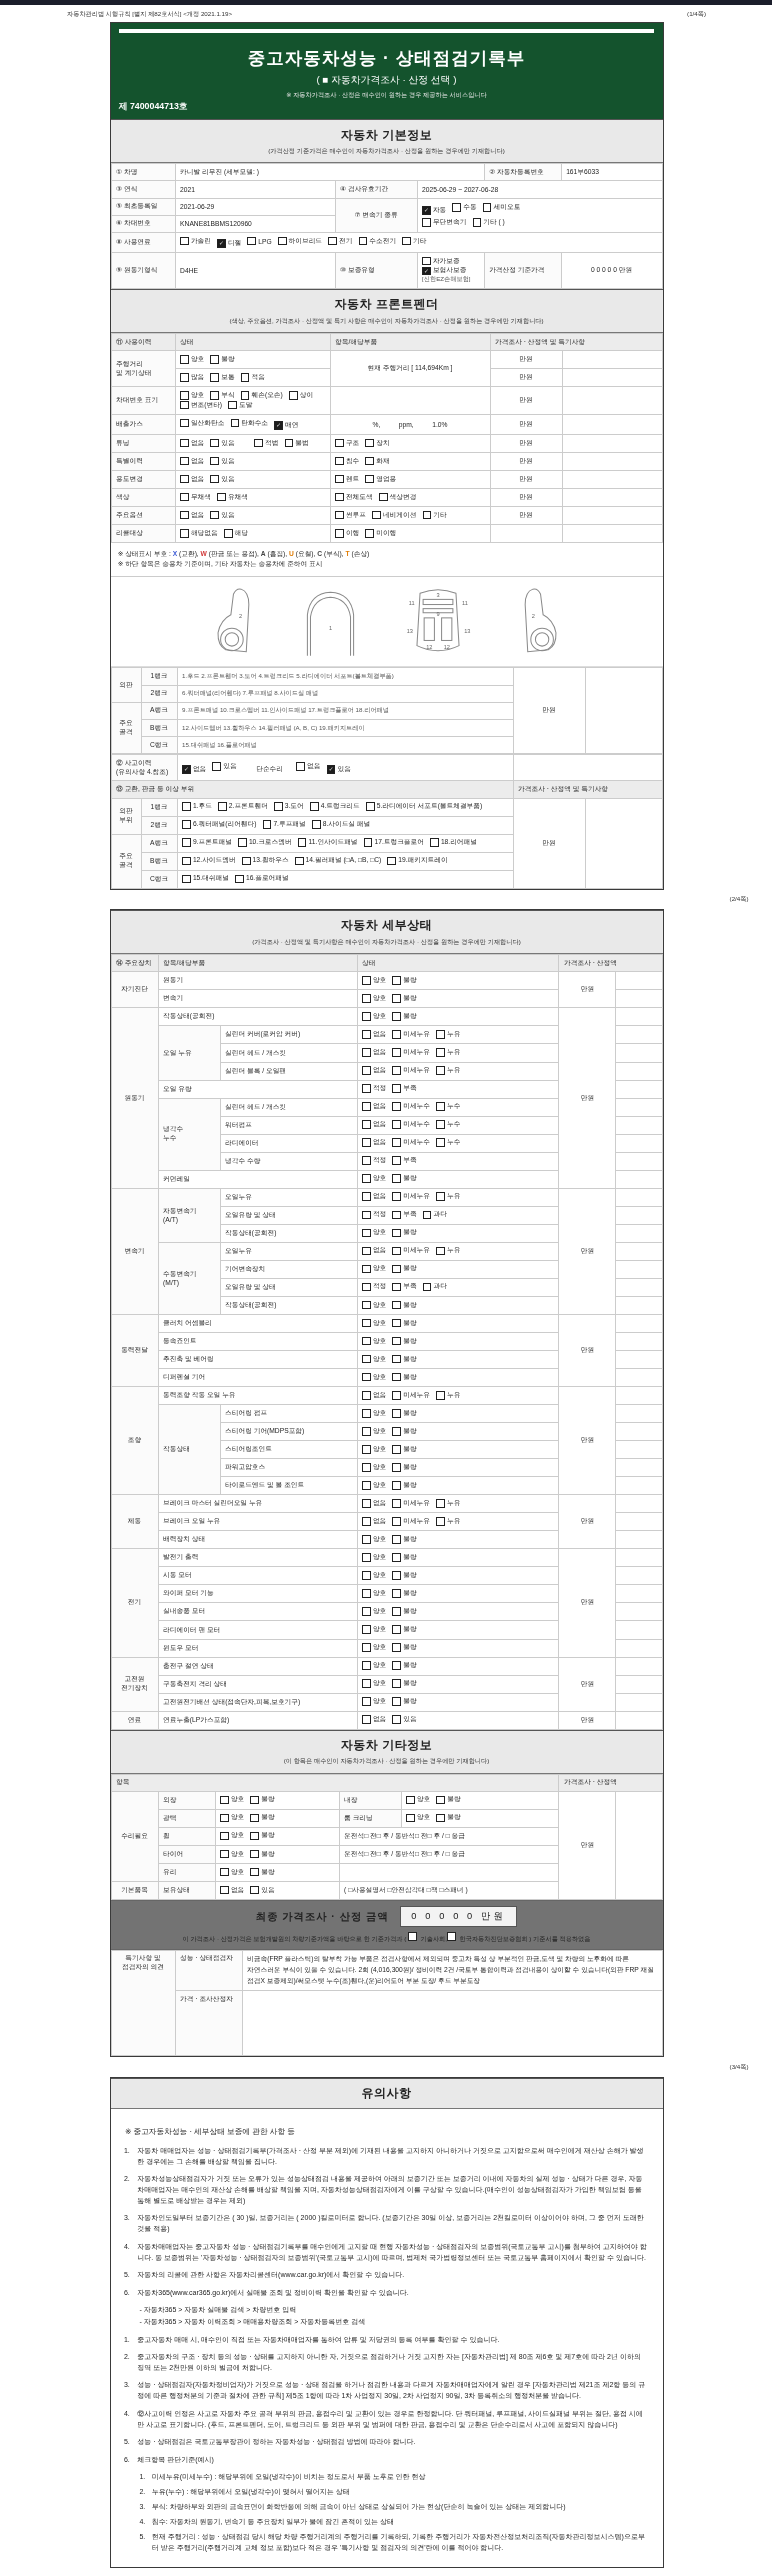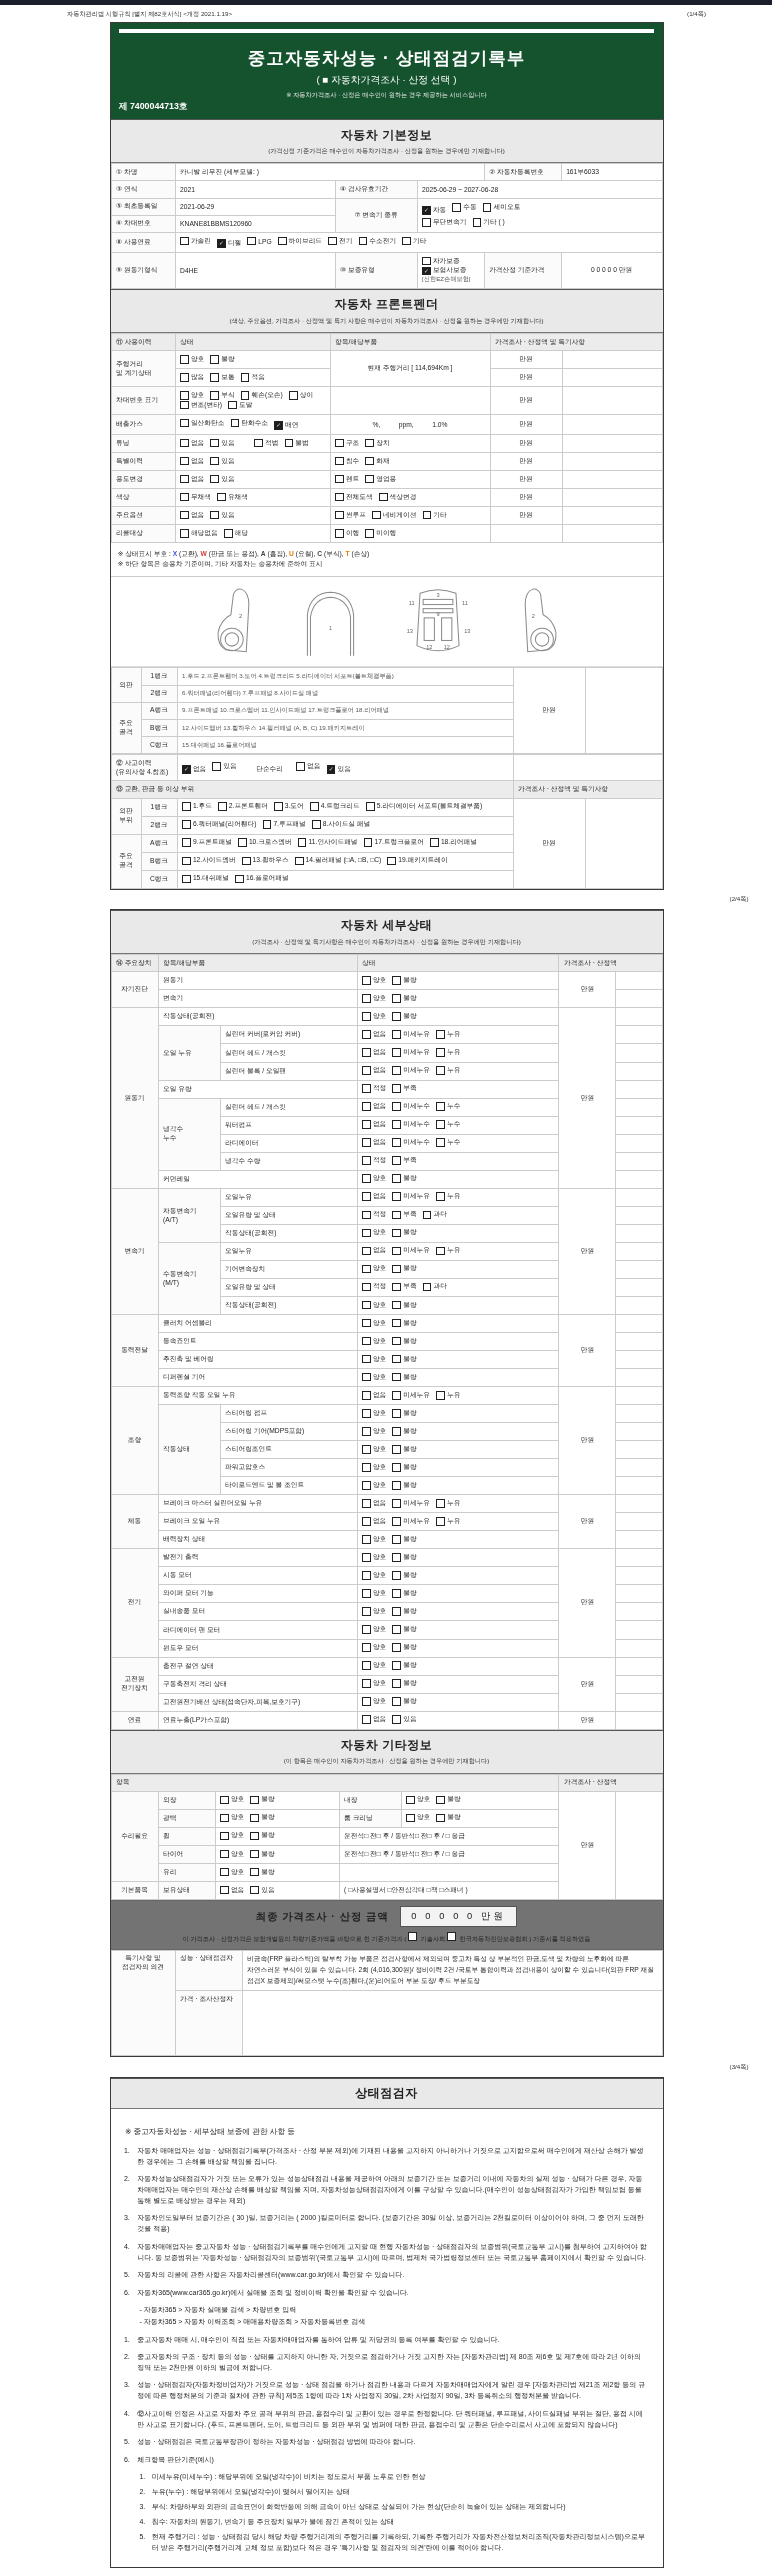--- a/index.html
+++ b/index.html
@@ -1291,21 +1291,21 @@
     </tbody>
       </table>
   </div>
   <div class="topbar" style="padding-top:0">
       <span></span>
       <span class="pagemark">(3/4쪽)</span>
     </div>
 
   <div class="page">
     <div class="band">
-      <h2>상태점검자</h2>
+      <h2>유의사항</h2>
     </div>
     <div class="noticebody">
       <div class="nhead">※ 중고자동차성능 · 세부상태 보증에 관한 사항 등</div>
       <div id="notice-list-a">
           <div class="nitem">
             <span class="no">1.</span>
             <span>자동차 매매업자는 성능 · 상태점검기록부(가격조사 · 산정 부분 제외)에 기재된 내용을 고지하지 아니하거나 거짓으로 고지함으로써 매수인에게 재산상 손해가 발생한 경우에는 그 손해를 배상할 책임을 집니다.</span>
           </div>
           <div class="nitem">
             <span class="no">2.</span>

